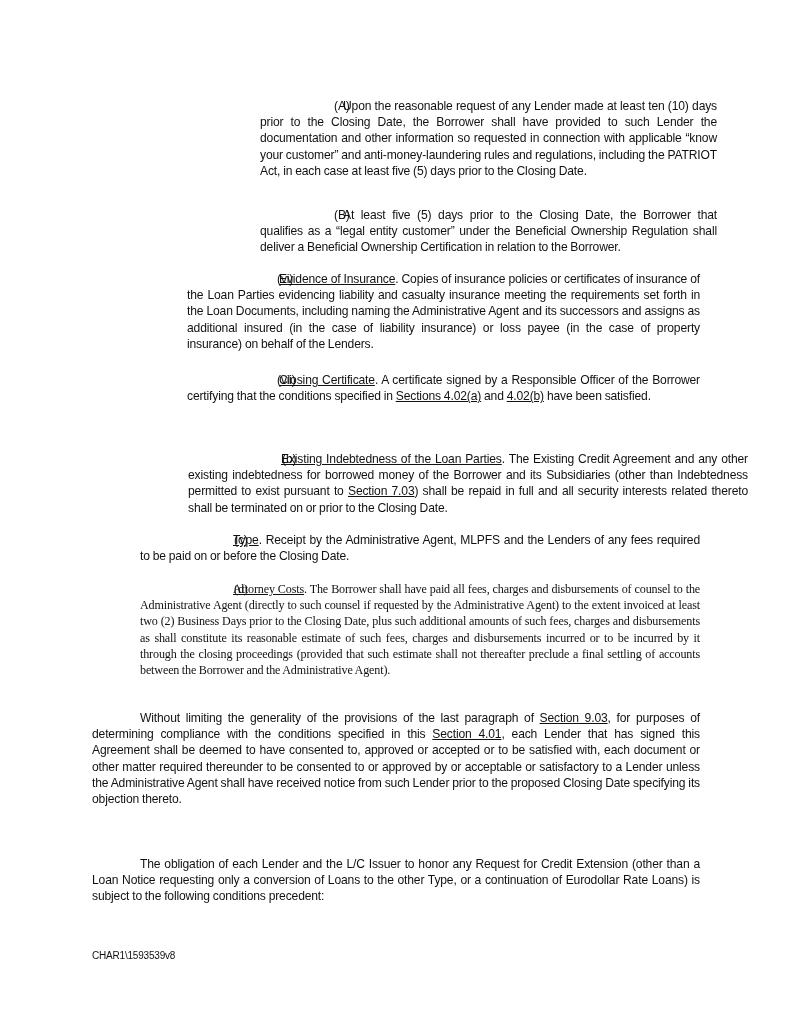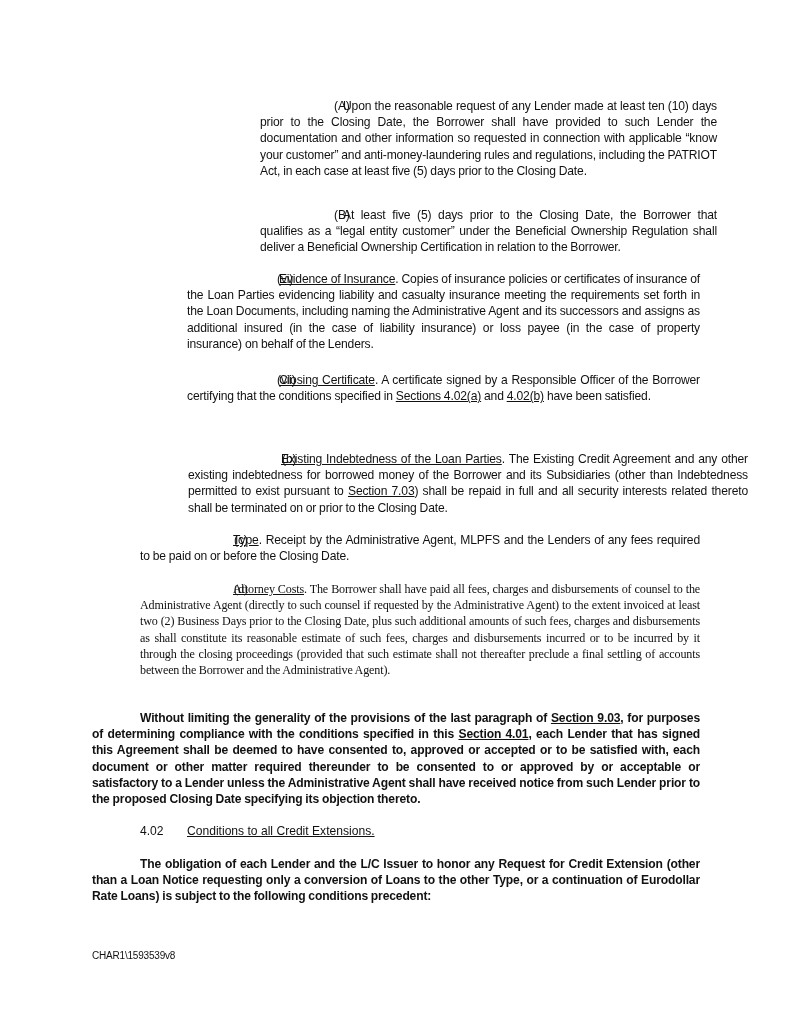--- a/index.html
+++ b/index.html
@@ -10,21 +10,21 @@
   .page { position: absolute; left: 0; top: 0; width: 791px; height: 1024px; }
   .para {
     position: absolute; text-align: justify; line-height: 16.2px; margin: 0;
     letter-spacing: -0.15px; word-spacing: -0.3px;
   }
   .para .lbl { display: inline-block; }
   u { text-decoration: underline; text-underline-offset: 1px; }
   .lvl3 { left: 260px; width: 457px; }
   .lvl2 { left: 187px; width: 513px; }
   .lvl1 { left: 140px; width: 560px; }
-  .lvl0 { left: 92px; width: 608px; font-weight: bold; }
+  .lvl0 { left: 92px; width: 608px; }
   .heading { position: absolute; left: 140px; top: 824px; font-size: 12.1px; }
   .heading .num { display: inline-block; width: 47px; }
   .page-number { position: absolute; top: 933px; left: 16px; width: 791px; text-align: right; font-size: 12.5px; }
   .doc-id { position: absolute; left: 92px; top: 950px; font-size: 10px; letter-spacing: -0.2px; }
 </style>
 </head>
 <body>
 
 <div class="page">
 
@@ -53,23 +53,20 @@
   </p>
 
   <p class="para lvl1" style="top:581px; text-indent:47px;font-family:Liberation Serif, serif;">
     <span class="lbl" style="width:46px;">(d)</span><u>Attorney Costs</u><span>.  The Borrower shall have paid all fees, charges and disbursements of counsel to the Administrative Agent (directly to such counsel if requested by the Administrative Agent) to the extent invoiced at least two (2) Business Days prior to the Closing Date, plus such additional amounts of such fees, charges and disbursements as shall constitute its reasonable estimate of such fees, charges and disbursements incurred or to be incurred by it through the closing proceedings (provided that such estimate shall not thereafter preclude a final settling of accounts between the Borrower and the Administrative Agent).</span>
   </p>
 
   <p class="para lvl0" style="top:710px; text-indent:48px;">
     <span>Without limiting the generality of the provisions of the last paragraph of </span><u>Section 9.03</u><span>, for purposes of determining compliance with the conditions specified in this </span><u>Section 4.01</u><span>, each Lender that has signed this Agreement shall be deemed to have consented to, approved or accepted or to be satisfied with, each document or other matter required thereunder to be consented to or approved by or acceptable or satisfactory to a Lender unless the Administrative Agent shall have received notice from such Lender prior to the proposed Closing Date specifying its objection thereto.</span>
   </p>
 
-  <div class="heading">
-    <span class="num">4.02</span><u>Conditions to all Credit Extensions.</u>
-  </div>
 
   <p class="para lvl0" style="top:856px; text-indent:48px;">
     <span>The obligation of each Lender and the L/C Issuer to honor any Request for Credit Extension (other than a Loan Notice requesting only a conversion of Loans to the other Type, or a continuation of Eurodollar Rate Loans) is subject to the following conditions precedent:</span>
   </p>
 
   <div class="page-number">69</div>
   <div class="doc-id">CHAR1\1593539v8</div>
 </div>
 
 </body></html>

